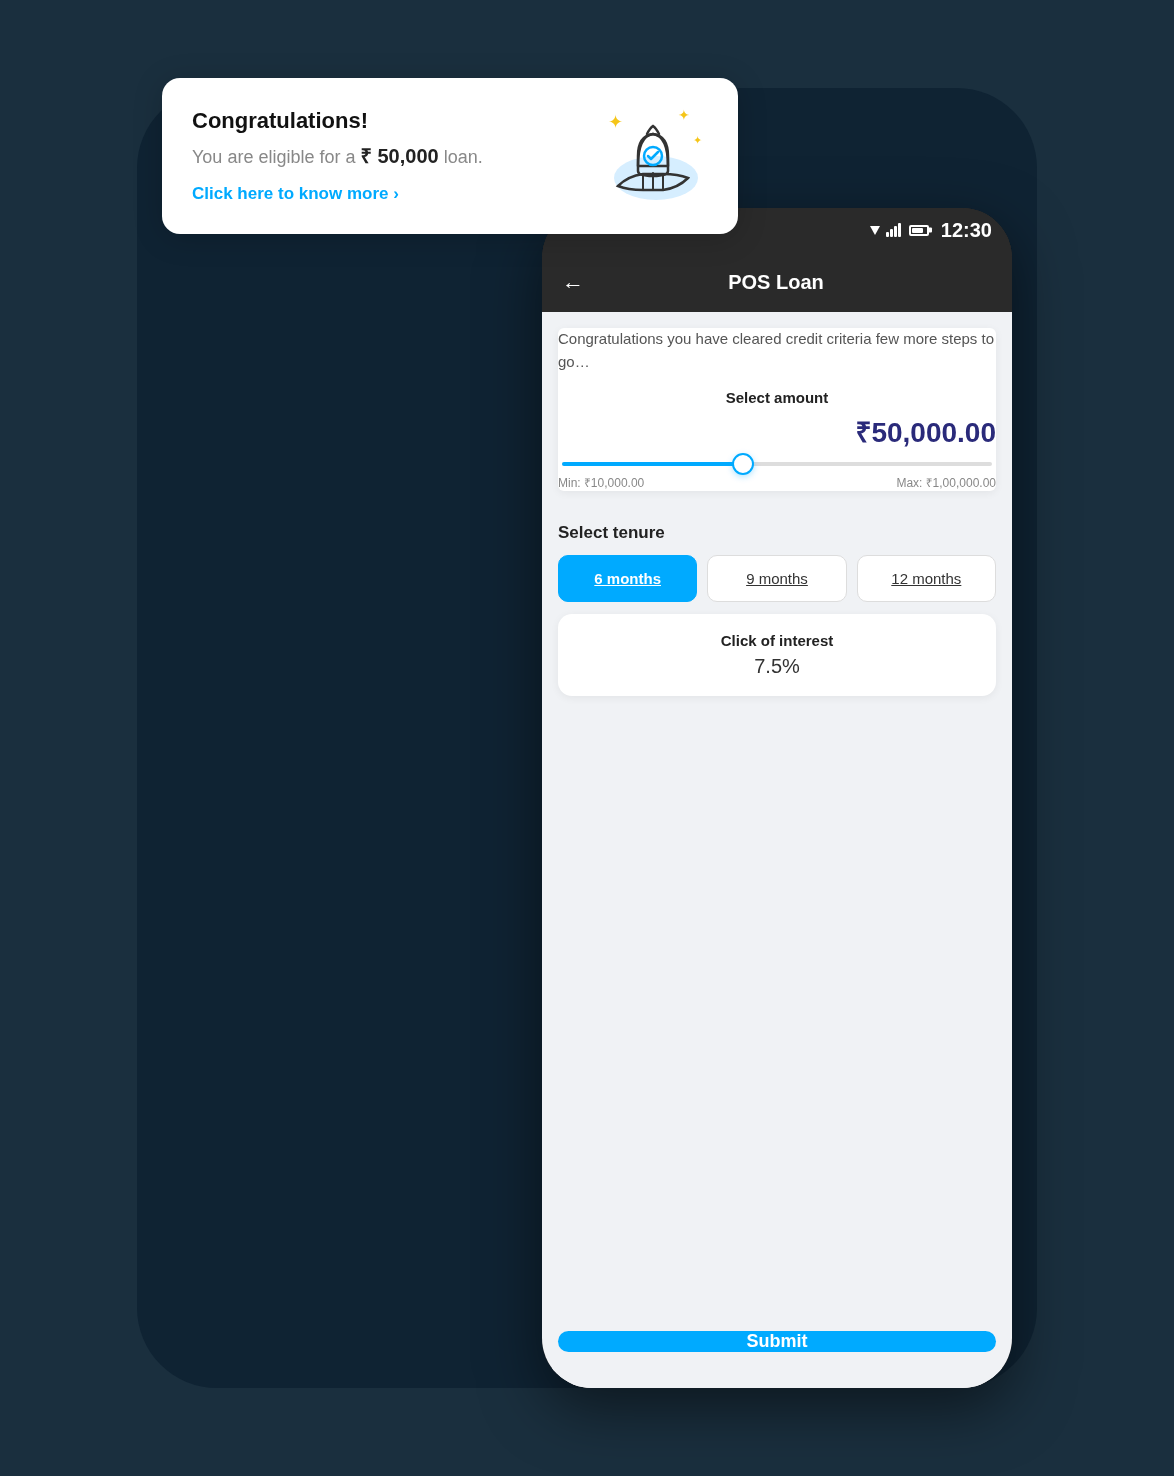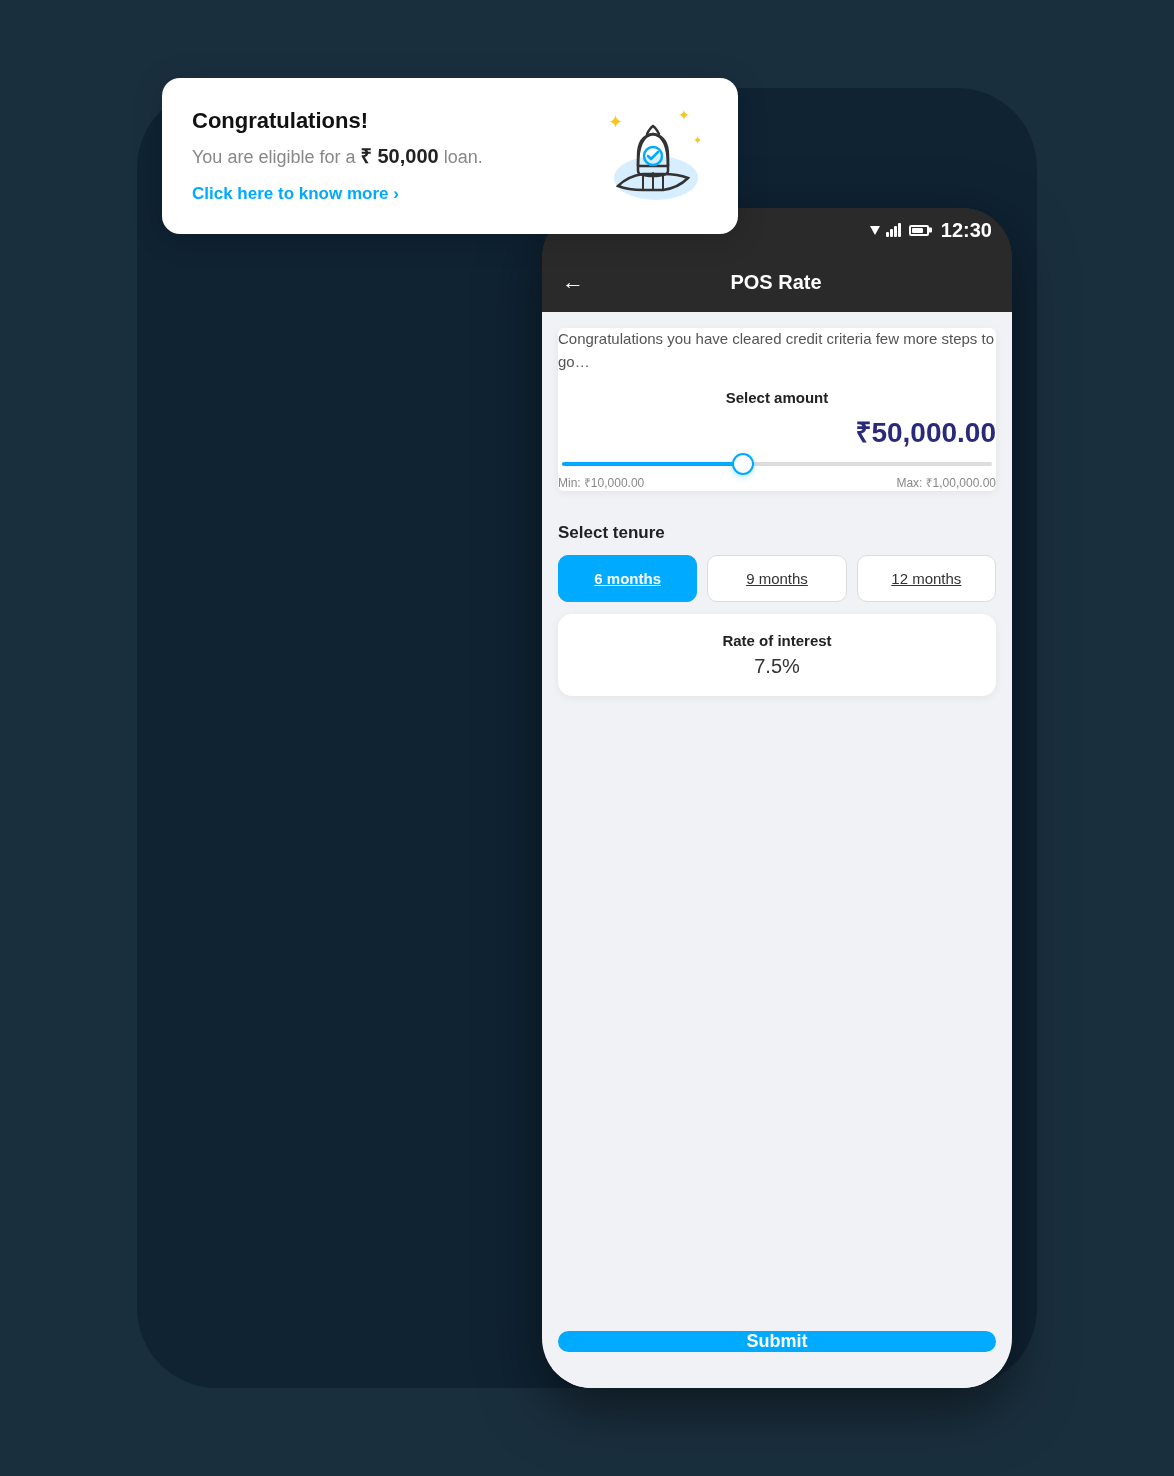--- a/index.html
+++ b/index.html
@@ -441,21 +441,21 @@
 
         <div class="battery-icon">
           <div class="battery-fill"></div>
         </div>
         <span class="status-time">12:30</span>
       </div>
     </div>
 
     <div class="header-bar">
       <span class="back-arrow">←</span>
-      <span class="header-title">POS Rate</span>
+      <span class="header-title">POS Loan</span>
     </div>
 
     <div class="phone-content">
 
       <div class="congrats-card">
         <p class="congrats-text">Congratulations you have cleared credit criteria few more steps to go…</p>
 
         <div class="select-amount-label">Select amount</div>
         <div class="amount-display">₹50,000.00</div>
 
@@ -475,21 +475,21 @@
       <div class="tenure-section">
         <div class="tenure-title">Select tenure</div>
 
         <div class="tenure-options">
           <button class="tenure-btn active">6 months</button>
           <button class="tenure-btn">9 months</button>
           <button class="tenure-btn">12 months</button>
         </div>
 
         <div class="rate-card">
-          <div class="rate-label">Rate of interest</div>
+          <div class="rate-label">Click of interest</div>
           <div class="rate-value">7.5%</div>
         </div>
       </div>
 
       <div style="flex:1;"></div>
 
       <div class="submit-area">
         <button class="submit-btn">Submit</button>
       </div>
 

